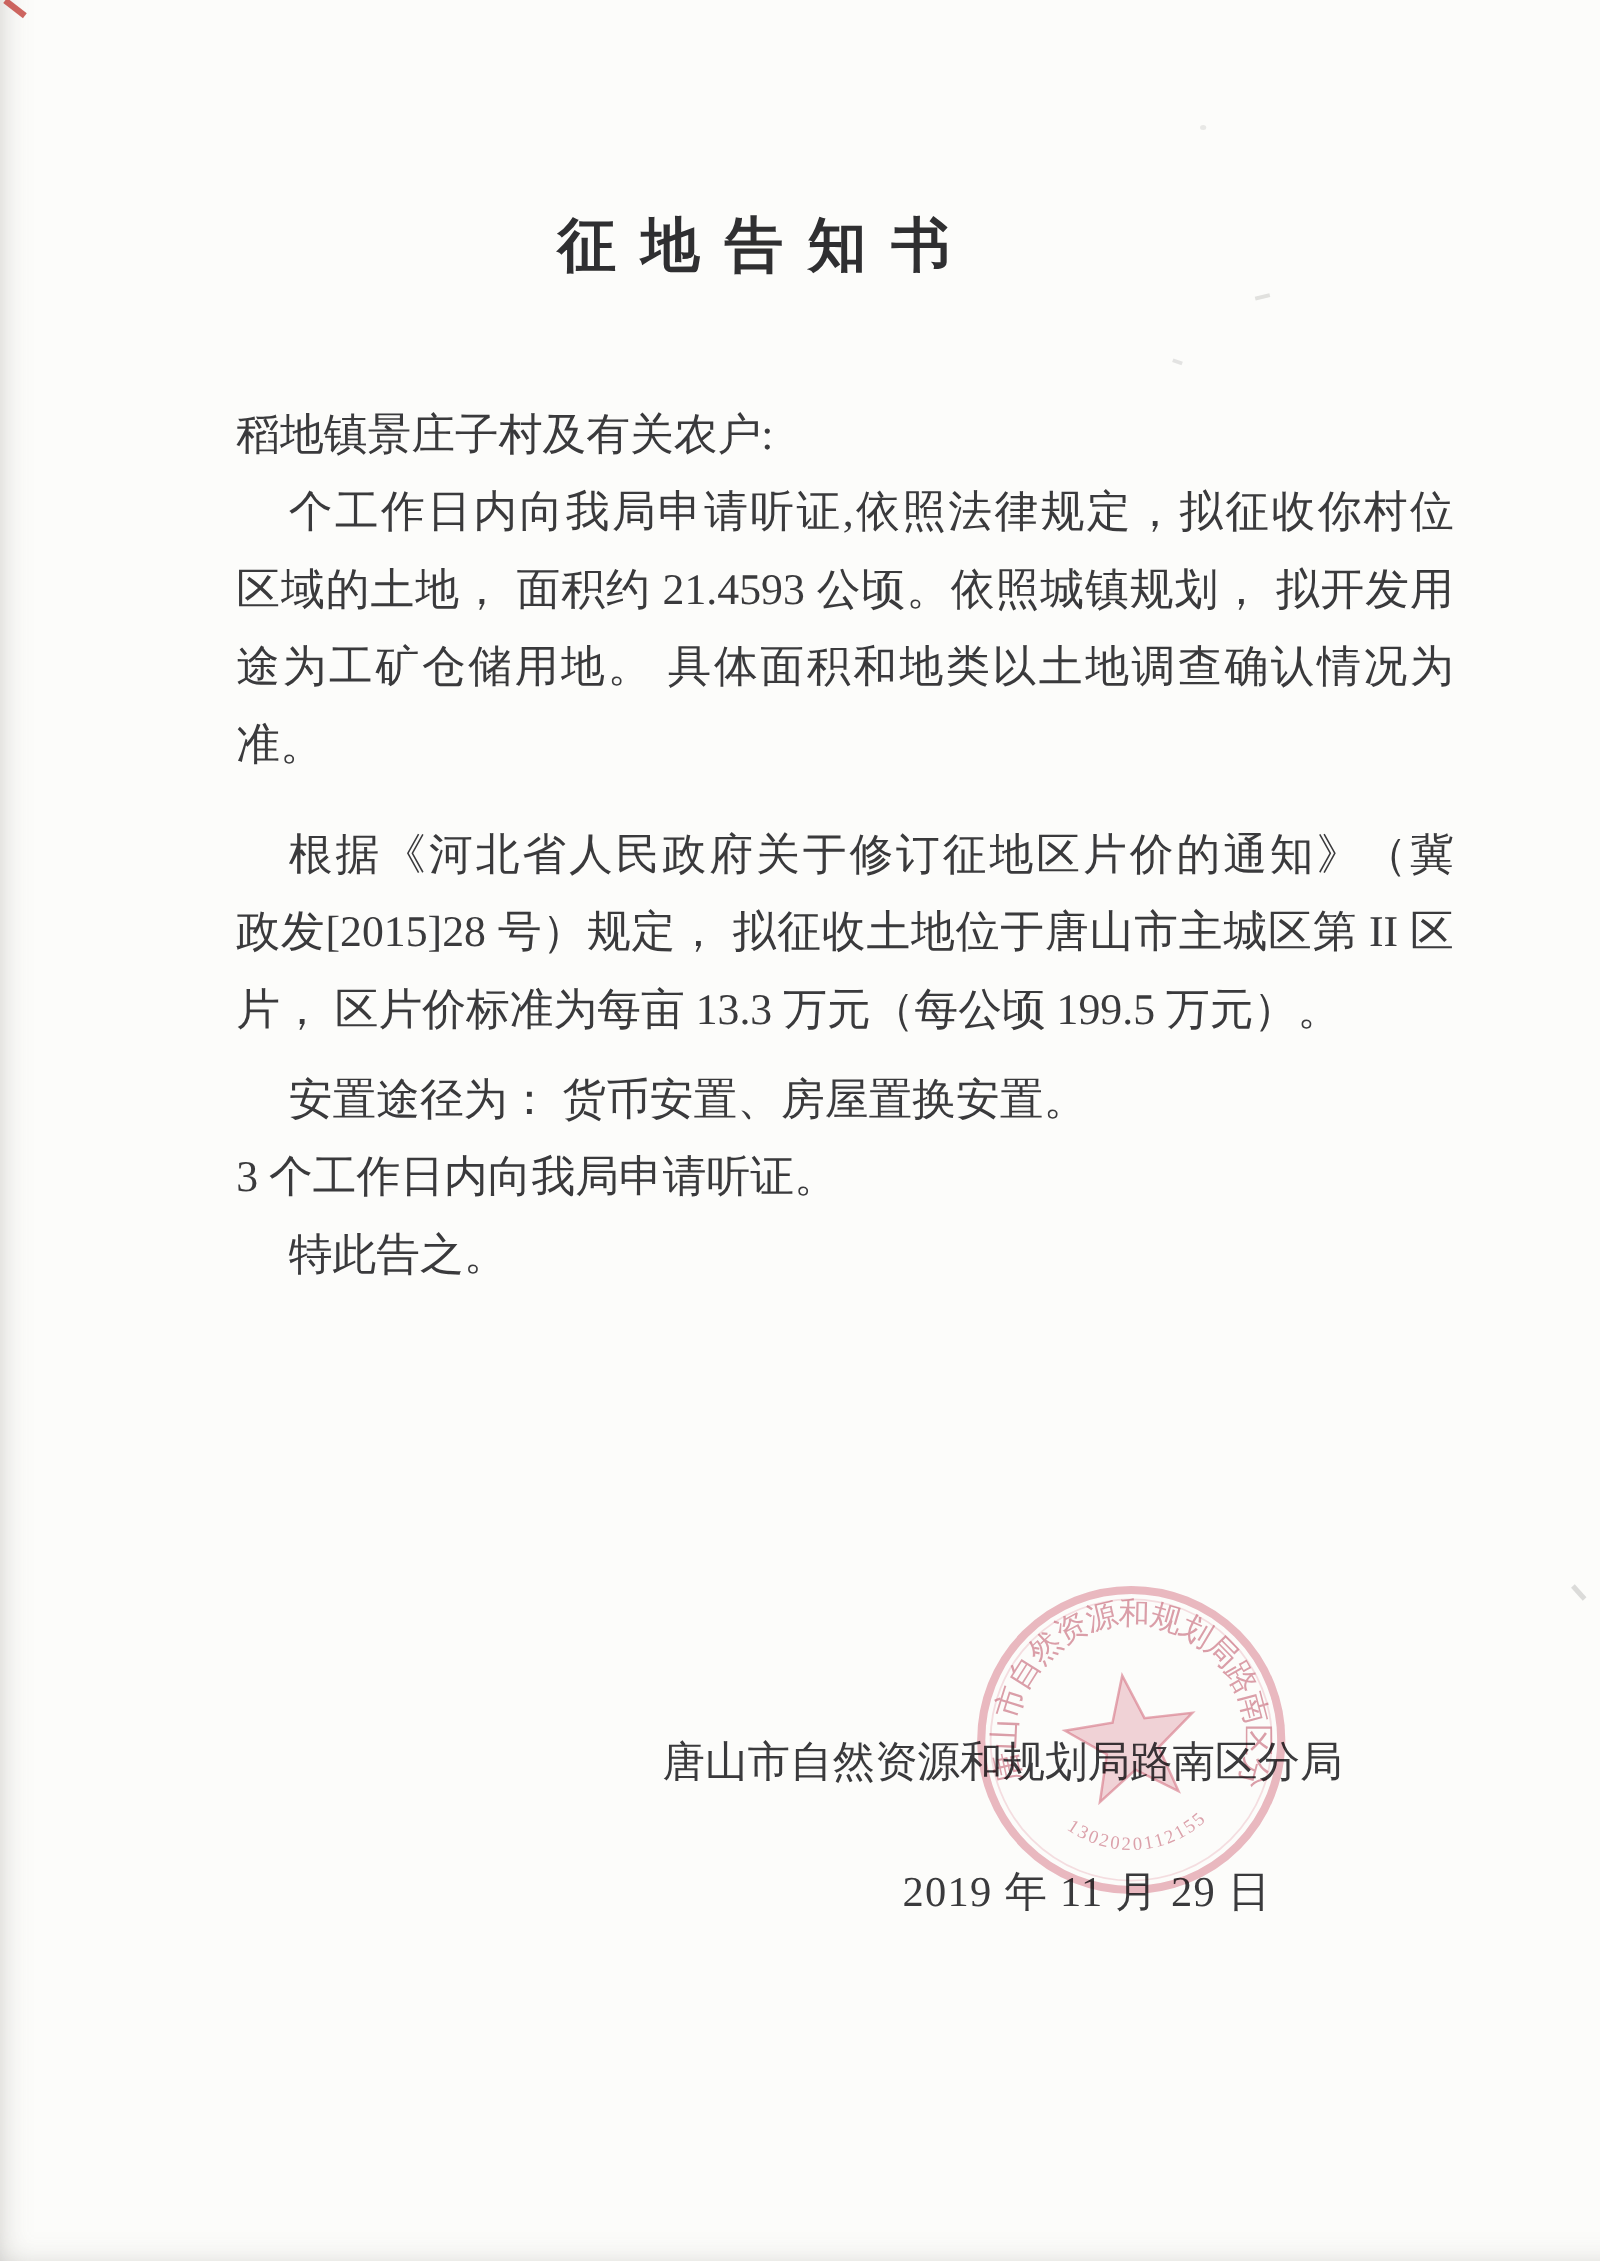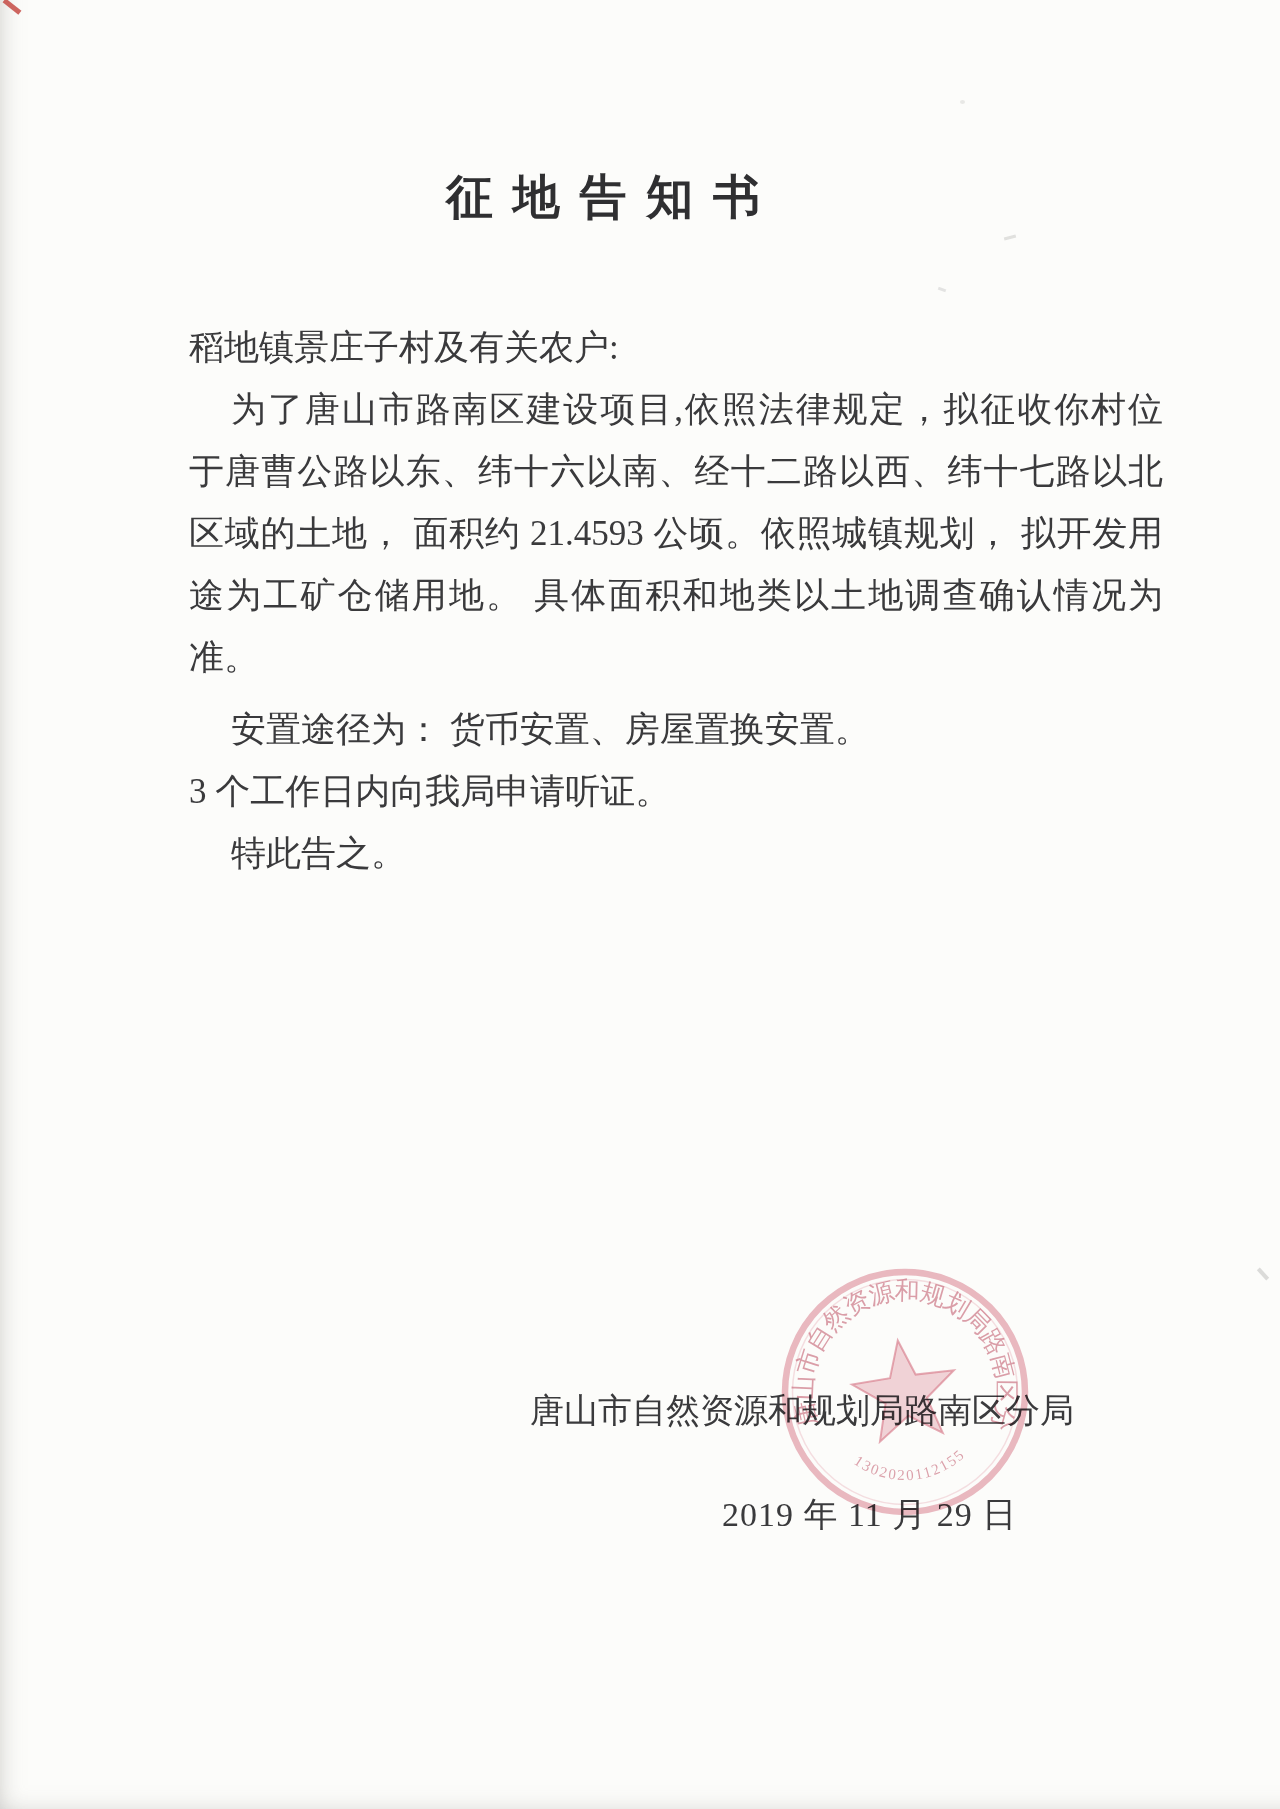--- a/index.html
+++ b/index.html
@@ -32,25 +32,29 @@
 <body>
 
 <div class="page">
 
   <div class="doc-title">征 地 告 知 书</div>
 
   <div class="body-block">
     <div class="salutation">稻地镇景庄子村及有关农户:</div>
     <div id="paragraphs">
         <div class="paragraph p0">
-          <div class="line fill indent">为了唐山市路南区建设项目,依照法律规定，拟征收你村位</div>
-          <div class="line fill">于唐曹公路以东、纬十六以南、经十二路以西、纬十七路以北</div>
+          <div class="line fill indent">个工作日内向我局申请听证,依照法律规定，拟征收你村位</div>
           <div class="line fill">区域的土地， 面积约 21.4593 公顷。依照城镇规划， 拟开发用</div>
           <div class="line fill">途为工矿仓储用地。 具体面积和地类以土地调查确认情况为</div>
           <div class="line">准。</div>
+        </div>
+        <div class="paragraph p1">
+          <div class="line fill indent">根据《河北省人民政府关于修订征地区片价的通知》（冀</div>
+          <div class="line fill">政发[2015]28 号）规定， 拟征收土地位于唐山市主城区第 II 区</div>
+          <div class="line">片， 区片价标准为每亩 13.3 万元（每公顷 199.5 万元）。</div>
         </div>
         <div class="paragraph p2">
           <div class="line indent">安置途径为： 货币安置、房屋置换安置。</div>
         </div>
         <div class="paragraph p3">
           <div class="line">3 个工作日内向我局申请听证。</div>
         </div>
         <div class="paragraph p4">
           <div class="line indent">特此告之。</div>
         </div>

